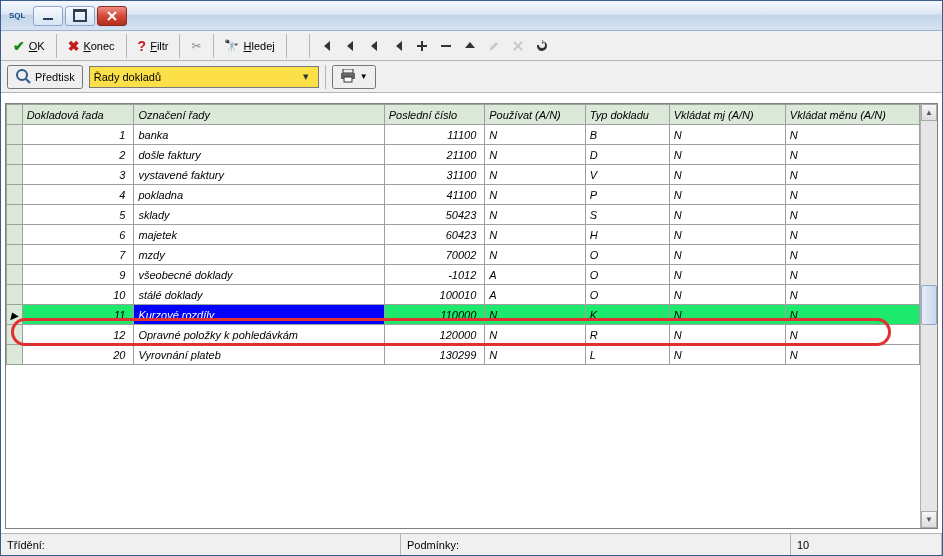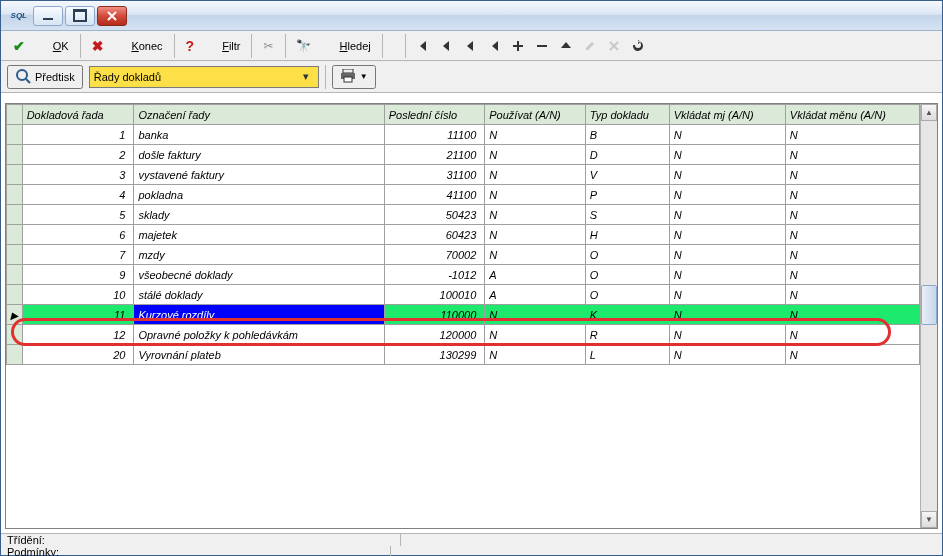--- a/index.html
+++ b/index.html
@@ -1,34 +1,34 @@
 <!DOCTYPE html>
 <html><head>
 <meta charset="utf-8">
 <style>
 * { box-sizing: border-box; margin: 0; padding: 0; font-family: Tahoma, Arial, sans-serif; font-size: 11px; }
 body { background: #fff; width: 943px; height: 556px; overflow: hidden; }
 
 .window { width: 943px; height: 556px; background: #fff; border: 1px solid #3a5e8c; display: flex; flex-direction: column; }
 
 .titlebar { height: 30px; background: linear-gradient(to bottom, #f5f9fe, #dce6f4 45%, #c4d5ea 50%, #d5e2f1); display: flex; align-items: center; padding: 0 4px 0 8px; border-bottom: 1px solid #9db3cf; }
-.titlebar .app-icon { width: 18px; height: 18px; margin-right: 6px; display: flex; align-items: center; justify-content: flex-end; font-style: italic; }
+.titlebar .app-icon { width: 18px; height: 18px; margin-right: 6px; display: flex; align-items: center; justify-content: flex-start; }
 .titlebar .app-icon .sql { font-size: 8px; font-weight: bold; color: #1a4e7a; line-height: 7px; }
 .titlebar .title { flex: 1; color: #1f2b3c; font-size: 12px; }
 .titlebar .winbtns { display: flex; gap: 2px; }
 .titlebar .winbtn { width: 30px; height: 20px; background: linear-gradient(to bottom, #f7fbff, #d6e4f4); border: 1px solid #8fa8c8; border-radius: 3px; display: flex; align-items: center; justify-content: center; cursor: pointer; }
 .titlebar .winbtn.min::after { content: ""; width: 10px; height: 2px; background: #2b3f56; margin-top: 6px; }
 .titlebar .winbtn.max::after { content: ""; width: 10px; height: 8px; border: 2px solid #2b3f56; border-top-width: 3px; }
 .titlebar .winbtn.close { background: linear-gradient(to bottom, #f08e84, #d14a3a 50%, #b42c1c); border-color: #8a2a1e; }
 .titlebar .winbtn.close svg { width: 10px; height: 10px; }
 
 .toolbar { height: 30px; background: #f0f0f0; border-bottom: 1px solid #b5b5b5; display: flex; align-items: center; padding: 0 6px; gap: 2px; }
 .toolbar .sep { width: 1px; height: 24px; background: #b5b5b5; margin: 0 3px; }
 .toolbar .tbtn { height: 24px; padding: 0 6px; display: flex; align-items: center; gap: 4px; background: transparent; border: none; cursor: pointer; }
-.toolbar .tbtn .txt { color: #000; margin-left: 24px; }
+.toolbar .tbtn .txt { color: #000; }
 .toolbar .tbtn .txt .u { text-decoration: underline; }
 .toolbar .navbtn { width: 22px; height: 22px; display: flex; align-items: center; justify-content: center; cursor: pointer; }
 .toolbar .navbtn.disabled { opacity: 0.45; cursor: default; }
 .icon-check { color: #1a8a1a; font-size: 14px; font-weight: bold; }
 .icon-x { color: #c41b1b; font-size: 14px; font-weight: bold; }
 .icon-q { color: #c41b1b; font-size: 14px; font-weight: bold; }
 .icon-binoc { color: #a58a3a; font-size: 12px; }
 .icon-scissors { color: #888; font-size: 12px; }
 
 .toolbar2 { height: 32px; background: #f0f0f0; border-bottom: 1px solid #b5b5b5; display: flex; align-items: center; padding: 0 6px; gap: 6px; }
@@ -61,21 +61,21 @@
 .col-mj { width: 104px; }
 .col-mena { width: 120px; }
 
 .vscroll { width: 17px; background: #e6e6e6; border-left: 1px solid #b0b0b0; display: flex; flex-direction: column; }
 .vscroll .sbtn { height: 17px; background: linear-gradient(to bottom, #f5f5f5, #ddd); border: 1px solid #aaa; display:flex;align-items:center;justify-content:center; font-size:8px; color:#555;}
 .vscroll .strack { flex:1; background:#e6e6e6; position:relative;}
 .vscroll .sthumb { position:absolute; left:0; right:0; top:42%; height:40px; background:linear-gradient(to right,#e8eef6,#c6d6ec); border:1px solid #8fa8c8; border-radius:2px;}
 
 .highlight-oval { position: absolute; left: 10px; top: 219px; width: 880px; height: 28px; border: 3px solid #e03030; border-radius: 14px; pointer-events: none; z-index: 50; }
 
-.statusbar { height: 22px; border-top: 1px solid #b5b5b5; background: #f0f0f0; display: flex; flex-direction: column; }
+.statusbar { height: 22px; border-top: 1px solid #b5b5b5; background: #f0f0f0; display: flex; }
 .statusbar .panel { border-right: 1px solid #b5b5b5; display: flex; align-items: center; padding: 0 6px; }
 .statusbar .panel.p1 { width: 400px; }
 .statusbar .panel.p2 { width: 390px; }
 .statusbar .panel.p3 { flex: 1; }
 
 .spacer-row { height: 6px; }
 </style>
 </head>
 <body>
 

